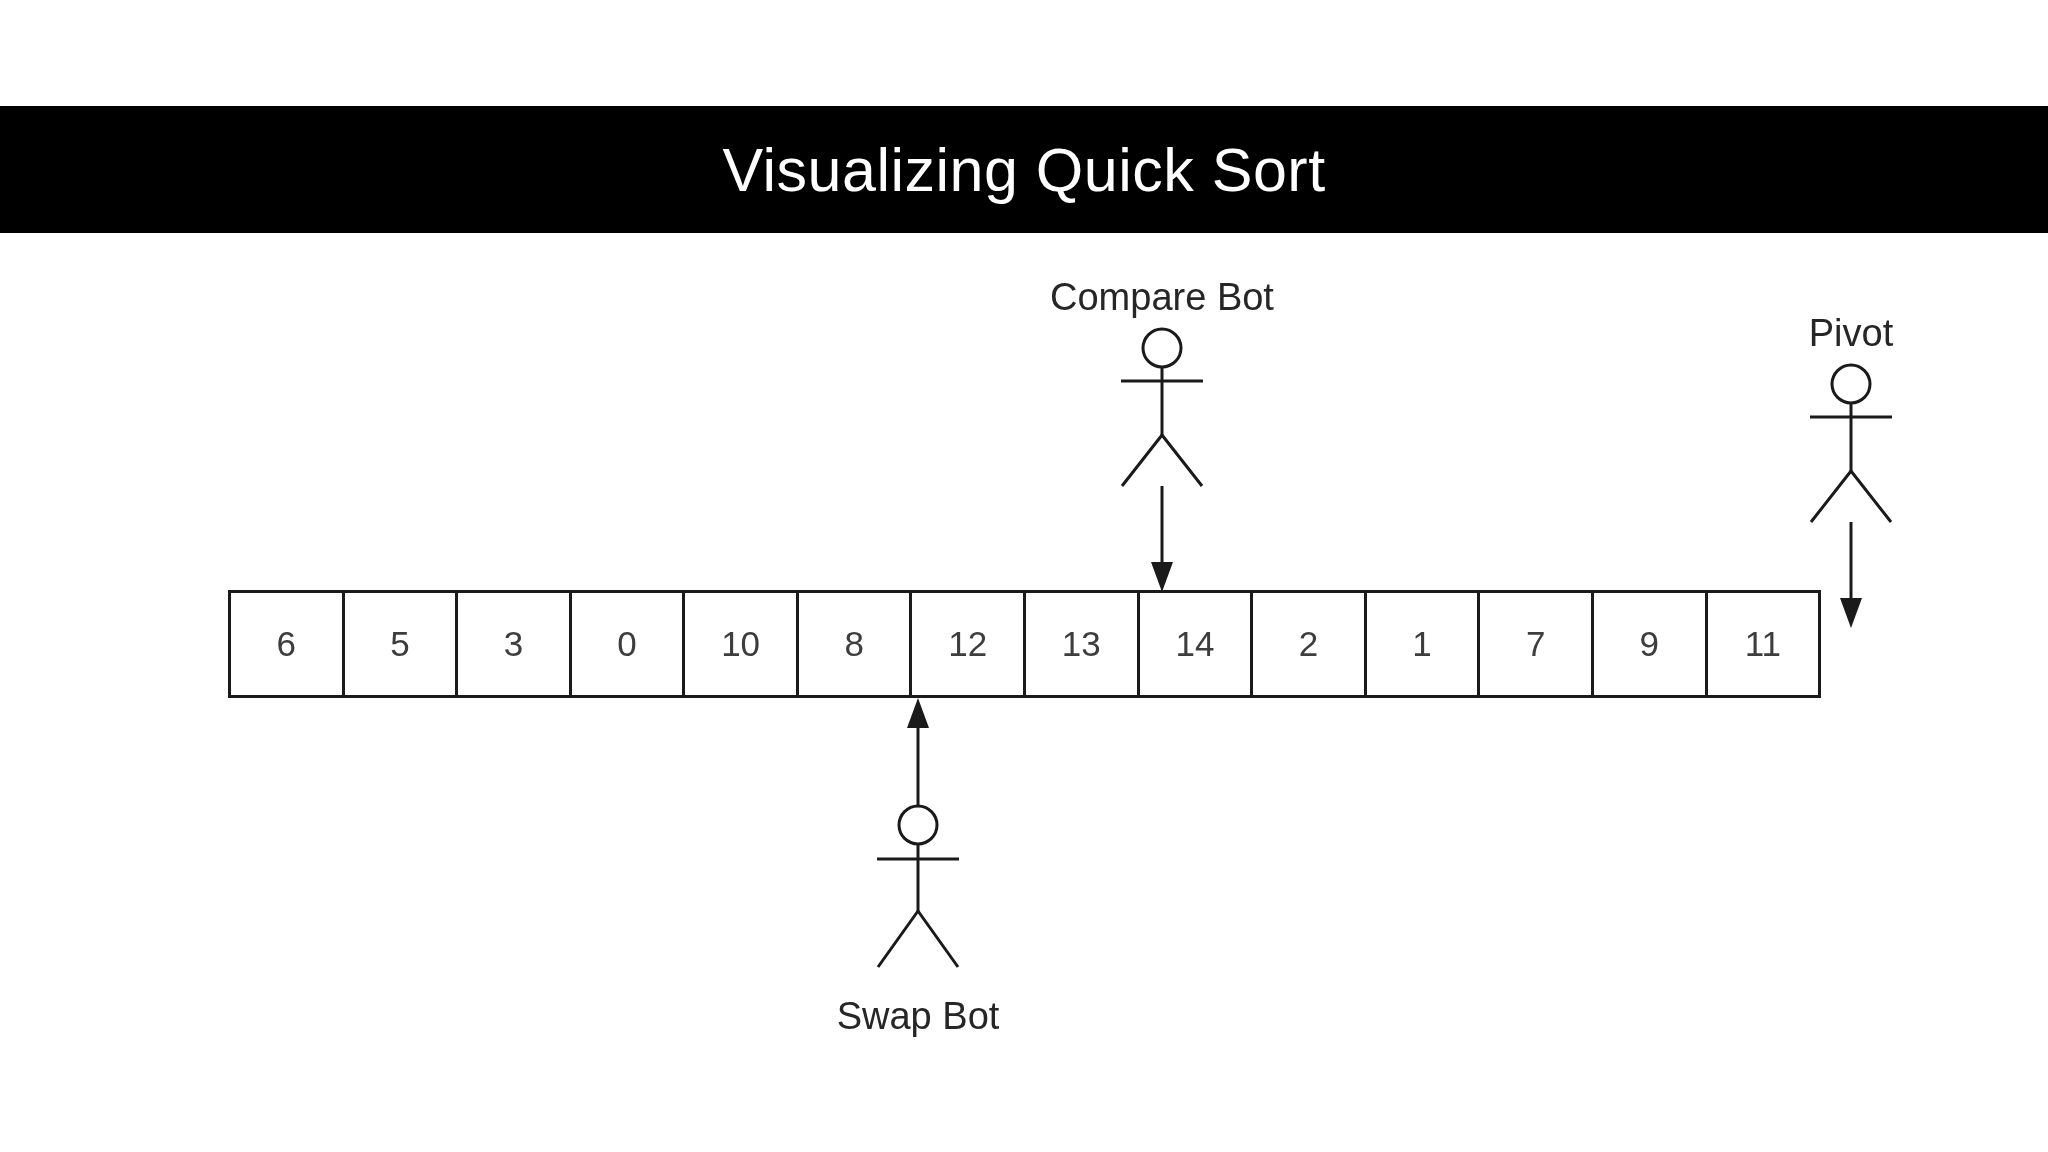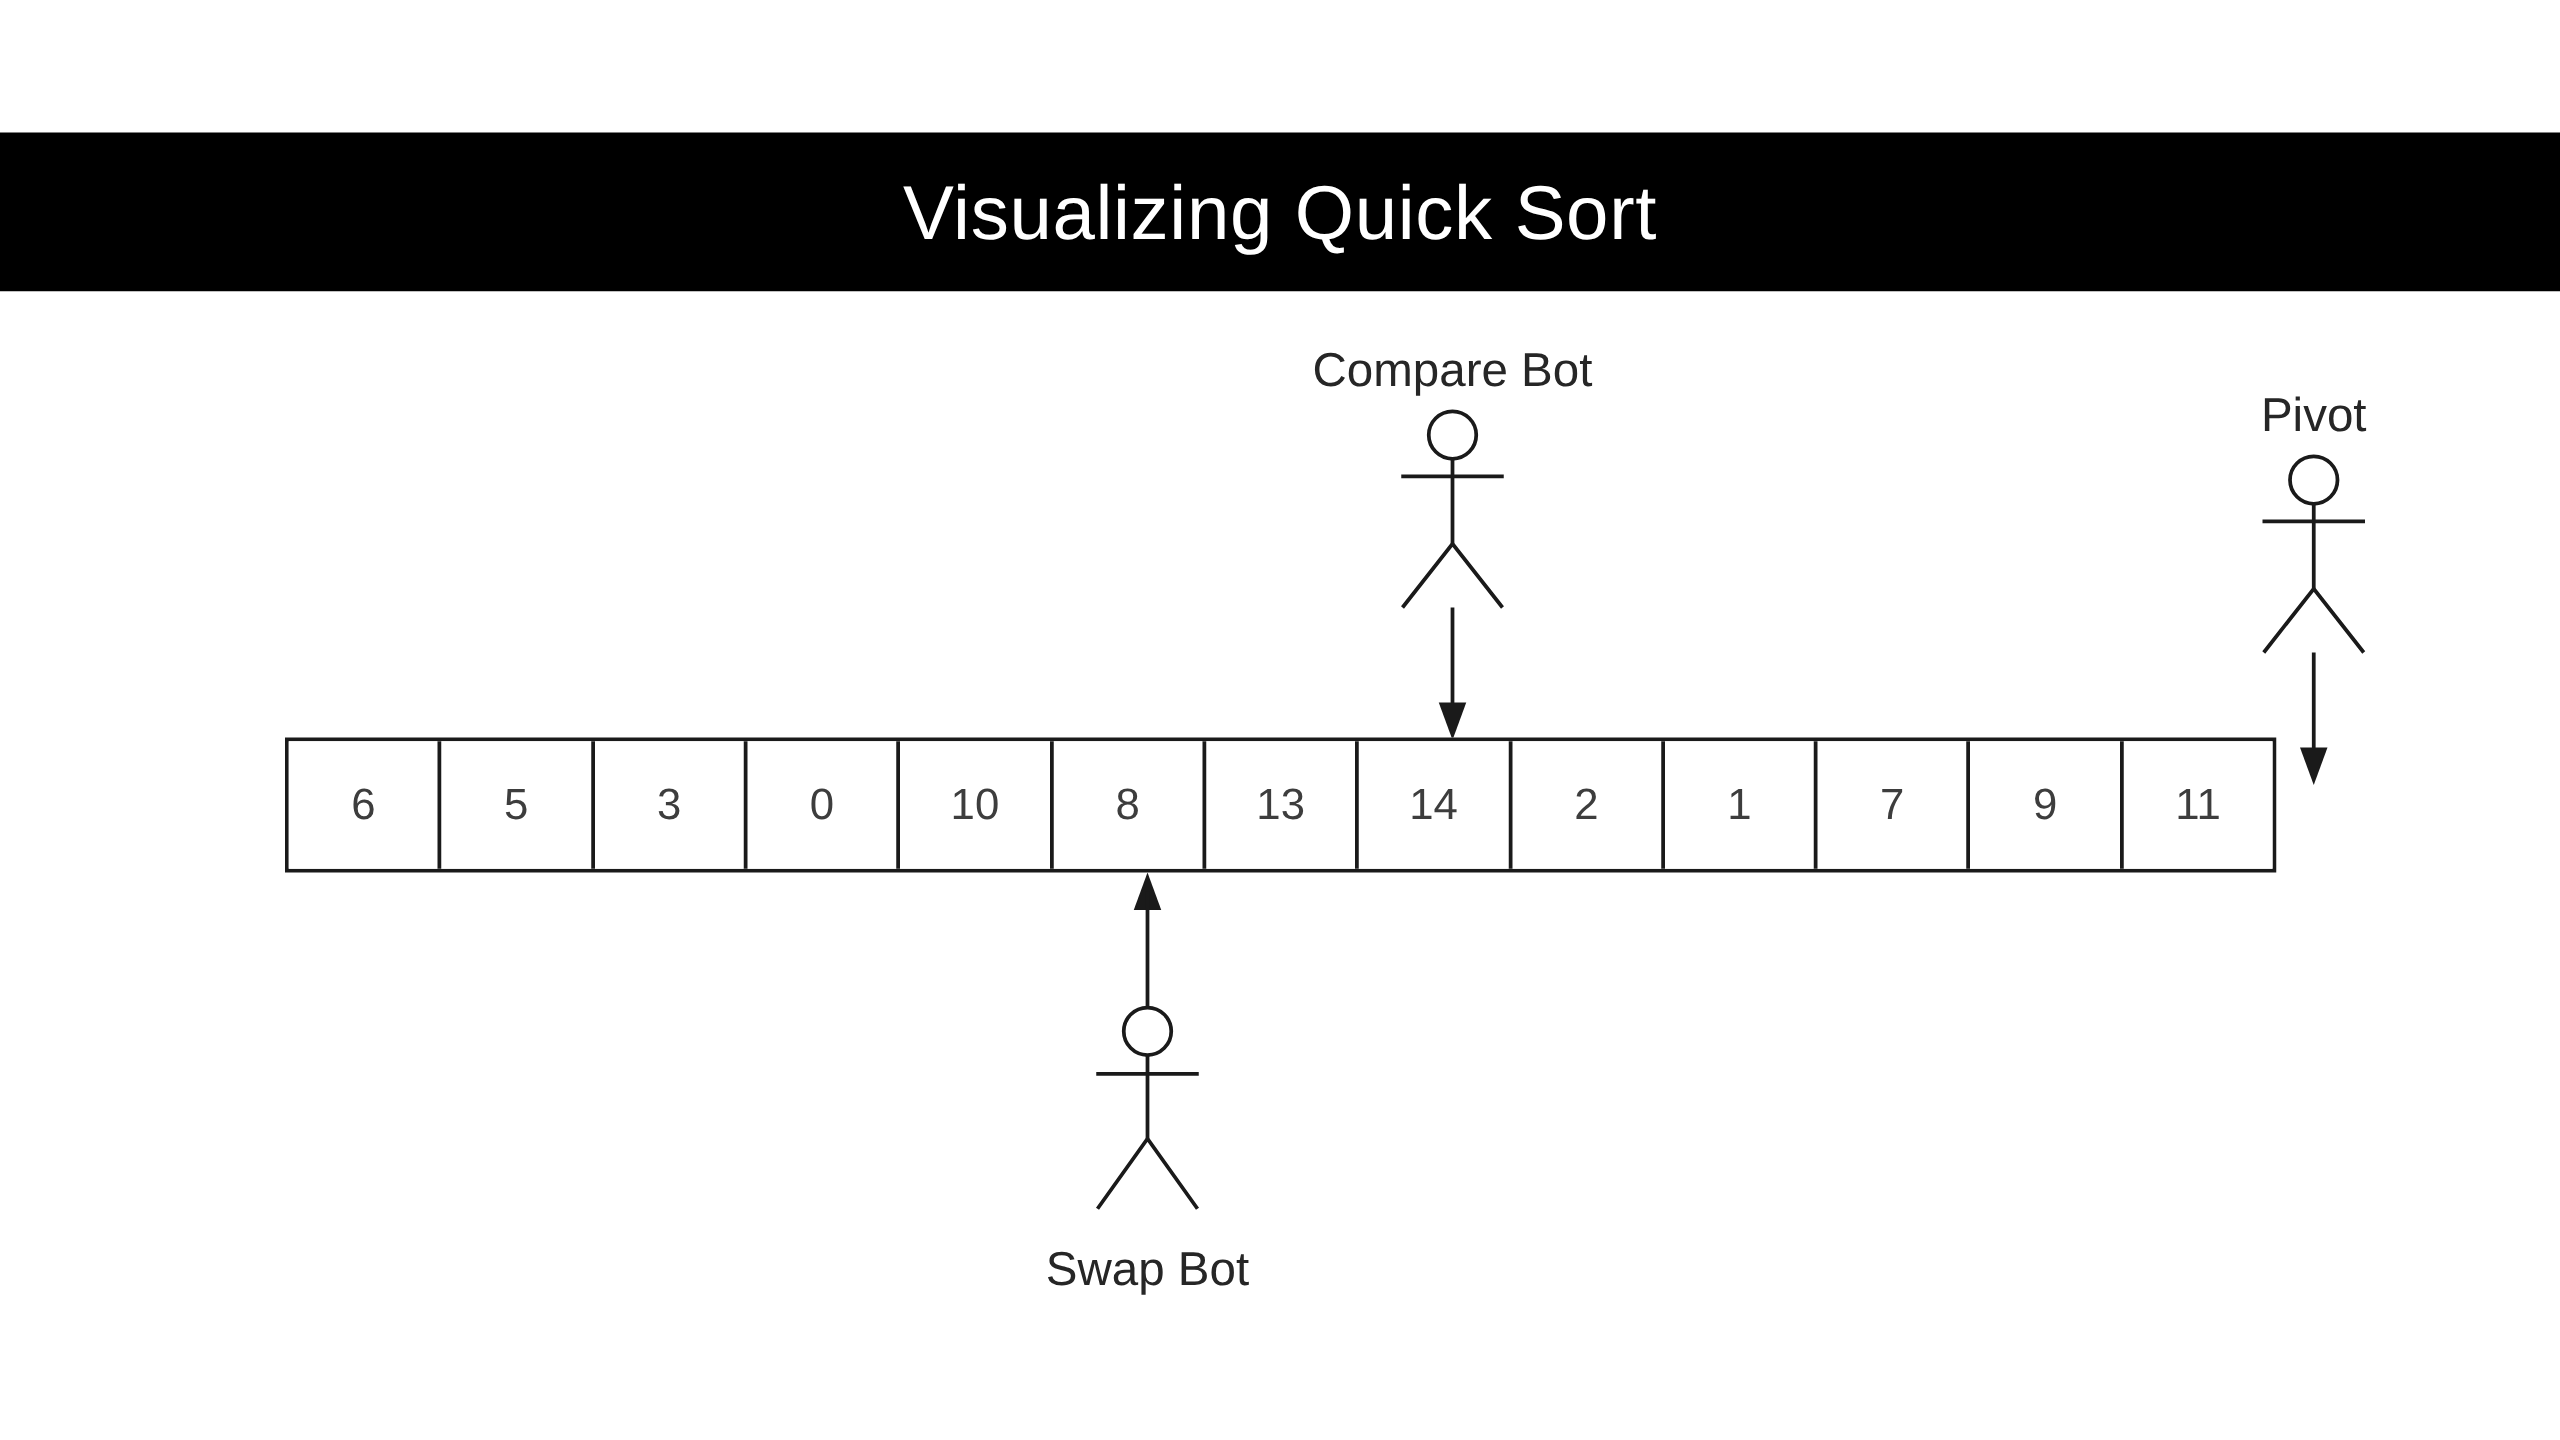--- a/index.html
+++ b/index.html
@@ -106,20 +106,21 @@
     </svg>
   </div>
 
   <div class="array">
     <div class="cell">6</div>
     <div class="cell">5</div>
     <div class="cell">3</div>
     <div class="cell">0</div>
     <div class="cell">10</div>
     <div class="cell">8</div>
+    <div class="cell">12</div>
     <div class="cell">13</div>
     <div class="cell">14</div>
     <div class="cell">2</div>
     <div class="cell">1</div>
     <div class="cell">7</div>
     <div class="cell">9</div>
     <div class="cell">11</div>
   </div>
 
   <div class="bot" id="swap-bot">

